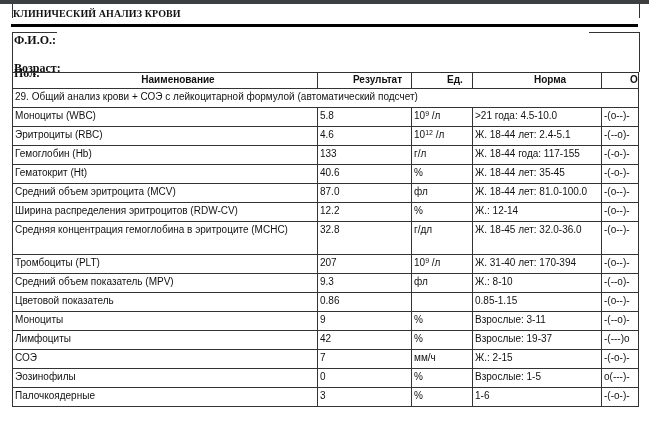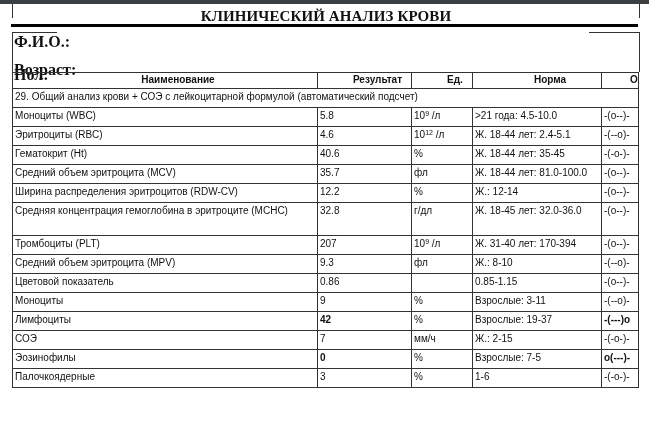--- a/index.html
+++ b/index.html
@@ -1,34 +1,34 @@
 <!DOCTYPE html>
 <html><head>
 <meta charset="utf-8">
 <style>
   html, body { margin:0; padding:0; }
   body { width:649px; height:422px; background:#ffffff; position:relative; overflow:hidden;
          font-family:"Liberation Sans", sans-serif; color:#111; }
   .topbar { position:absolute; left:0; top:0; width:649px; height:4px; background:#3c3f41; }
   .title-box { position:absolute; left:12px; top:4px; width:626px; height:14px;
                border-left:1px solid #333; border-right:1px solid #333; }
-  .title { position:absolute; left:0; right:0; top:4px; text-align:center;
-           font-family:"Liberation Serif", serif; font-weight:bold; font-size:15px; letter-spacing:0.1px; }
+  .title { position:absolute; left:0; right:0; top:4px; text-align:left;
+           font-family:"Liberation Serif", serif; font-weight:bold; font-size:10px; letter-spacing:0.1px; }
   .thick-rule { position:absolute; left:11px; top:24px; width:627px; height:3px; background:#000; }
   .patient-box { position:absolute; left:12px; top:32px; width:626px; height:40px;
                  border-left:1px solid #333; border-right:1px solid #333; }
   .patient-box .tl { position:absolute; left:0; top:0; width:44px; height:1px; background:#333; }
   .patient-box .tr { position:absolute; right:0; top:0; width:50px; height:1px; background:#333; }
-  .plabel { position:absolute; left:1px; font-family:"Liberation Serif", serif; font-weight:bold; font-size:16px;text-align:center; }
+  .plabel { position:absolute; left:1px; font-family:"Liberation Serif", serif; font-weight:bold; font-size:12px;text-align:center; }
   table.res { position:absolute; left:12px; top:72px; border-collapse:collapse; table-layout:fixed; width:626px; }
   table.res td, table.res th { border:1px solid #333; padding:0 2px; font-size:10px; line-height:12px;
         height:16px; vertical-align:top; padding-top:2px; white-space:nowrap; overflow:hidden; }
   table.res th { font-weight:bold; text-align:center; height:14px; padding-top:1px;padding-left:28px; }
   table.res td.wrap { white-space:normal; }
-  td.b { font-weight:bold; }
+  td.b { font-weight:normal; }
   sup { font-size:7px; vertical-align:top; line-height:8px; }
 </style>
 </head>
 <body>
 
 <div class="topbar"></div>
 
 <div class="title-box">
   <div class="title">КЛИНИЧЕСКИЙ АНАЛИЗ КРОВИ</div>
 </div>
@@ -71,29 +71,36 @@
         <td>-(о--)-</td>
       </tr>
       <tr>
         <td>Эритроциты (RBC)</td>
         <td>4.6</td>
         <td><span>10</span><sup>12</sup><span> /л</span></td>
         <td>Ж. 18-44 лет: 2.4-5.1</td>
         <td>-(--о)-</td>
       </tr>
       <tr>
+        <td>Гемоглобин (Hb)</td>
+        <td>133</td>
+        <td><span>г/л</span><sup></sup><span></span></td>
+        <td>Ж. 18-44 года: 117-155</td>
+        <td>-(-о-)-</td>
+      </tr>
+      <tr>
         <td>Гематокрит (Ht)</td>
         <td>40.6</td>
         <td><span>%</span><sup></sup><span></span></td>
         <td>Ж. 18-44 лет: 35-45</td>
         <td>-(-о-)-</td>
       </tr>
       <tr>
         <td>Средний объем эритроцита (MCV)</td>
-        <td>35.7</td>
+        <td>87.0</td>
         <td><span>фл</span><sup></sup><span></span></td>
         <td>Ж. 18-44 лет: 81.0-100.0</td>
         <td>-(о--)-</td>
       </tr>
       <tr>
         <td>Ширина распределения эритроцитов (RDW-CV)</td>
         <td>12.2</td>
         <td><span>%</span><sup></sup><span></span></td>
         <td>Ж.: 12-14</td>
         <td>-(о--)-</td>
@@ -106,21 +113,21 @@
         <td>-(о--)-</td>
       </tr>
       <tr>
         <td>Тромбоциты (PLT)</td>
         <td>207</td>
         <td><span>10</span><sup>9</sup><span> /л</span></td>
         <td>Ж. 31-40 лет: 170-394</td>
         <td>-(о--)-</td>
       </tr>
       <tr>
-        <td>Средний объем эритроцита (MPV)</td>
+        <td>Средний объем показатель (MPV)</td>
         <td>9.3</td>
         <td><span>фл</span><sup></sup><span></span></td>
         <td>Ж.: 8-10</td>
         <td>-(--о)-</td>
       </tr>
       <tr>
         <td>Цветовой показатель</td>
         <td>0.86</td>
         <td><span></span><sup></sup><span></span></td>
         <td>0.85-1.15</td>
@@ -144,21 +151,21 @@
         <td>СОЭ</td>
         <td>7</td>
         <td><span>мм/ч</span><sup></sup><span></span></td>
         <td>Ж.: 2-15</td>
         <td>-(-о-)-</td>
       </tr>
       <tr>
         <td>Эозинофилы</td>
         <td class="b">0</td>
         <td><span>%</span><sup></sup><span></span></td>
-        <td>Взрослые: 7-5</td>
+        <td>Взрослые: 1-5</td>
         <td class="b">о(---)-</td>
       </tr>
       <tr>
         <td>Палочкоядерные</td>
         <td>3</td>
         <td><span>%</span><sup></sup><span></span></td>
         <td>1-6</td>
         <td>-(-о-)-</td>
       </tr>
     </tbody>

